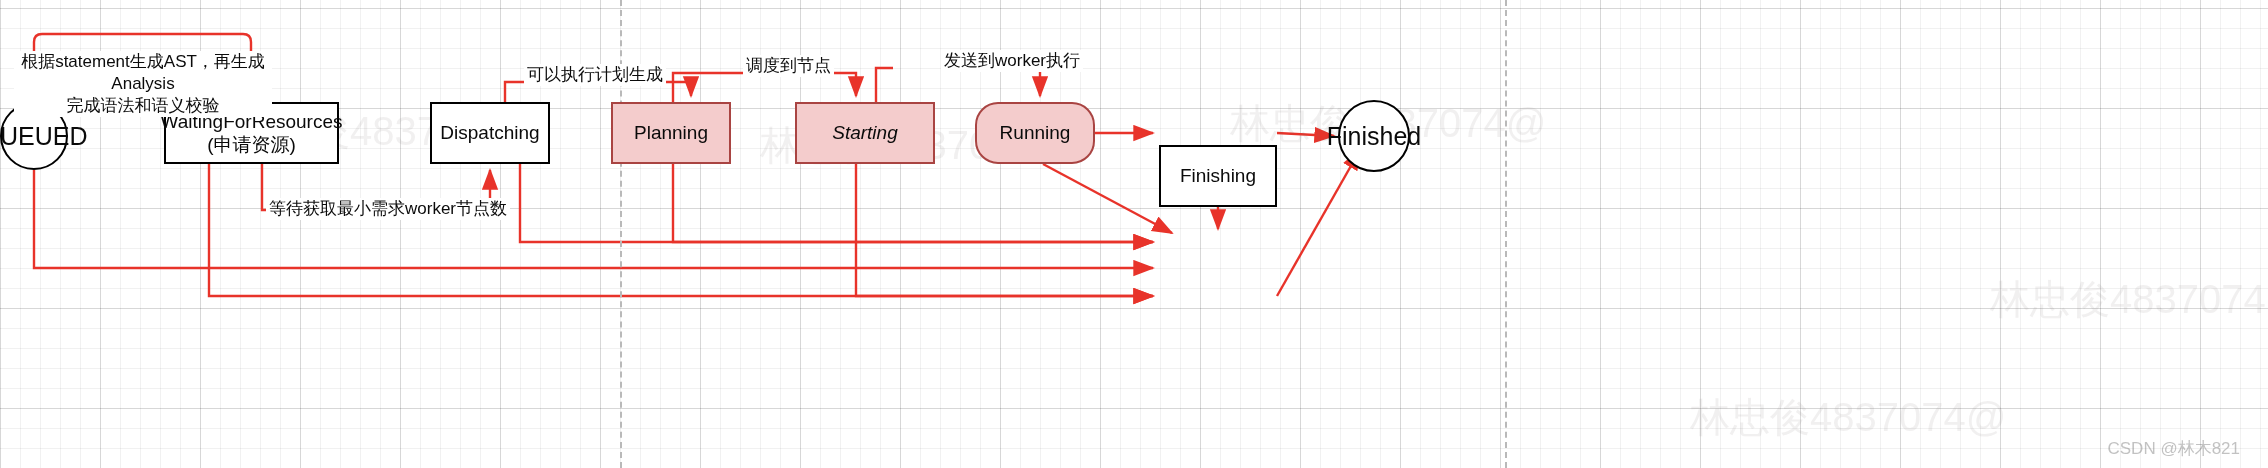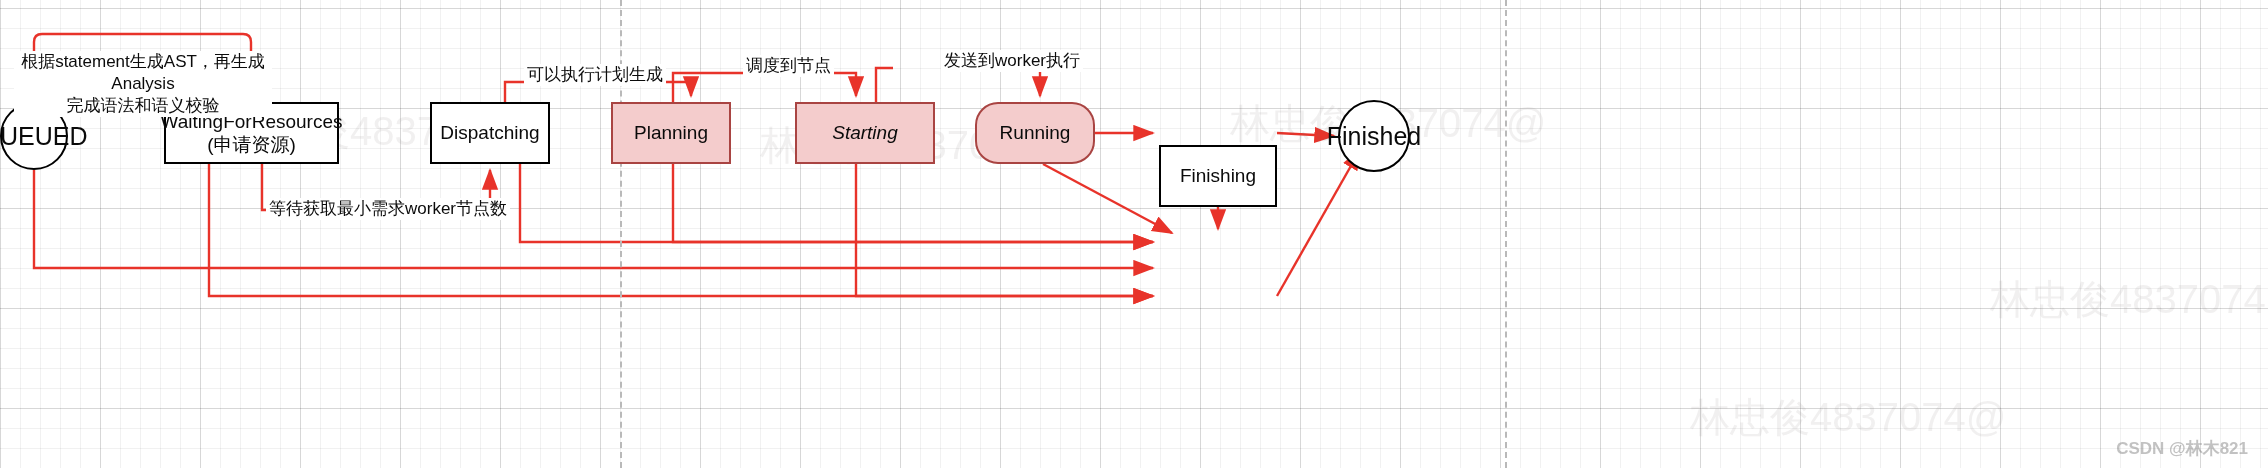--- a/index.html
+++ b/index.html
@@ -88,27 +88,26 @@
   .watermark-big {
     position: absolute;
     color: rgba(120,110,110,0.10);
     font-size: 40px;
     white-space: nowrap;
     z-index: 2;
     pointer-events: none;
   }
   .watermark-corner {
     position: absolute;
-    right: 20px;
+    right: 28px;
     bottom: 8px;
     color: rgba(120,120,120,0.45);
     font-size: 17px;
     white-space: nowrap;
     z-index: 6;
-    font-weight: bold;
   }
 </style>
 </head>
 <body>
 
 <div id="canvas">
 
   <div class="divider" style="left:620px;"></div>
   <div class="divider" style="left:1505px;"></div>
 

